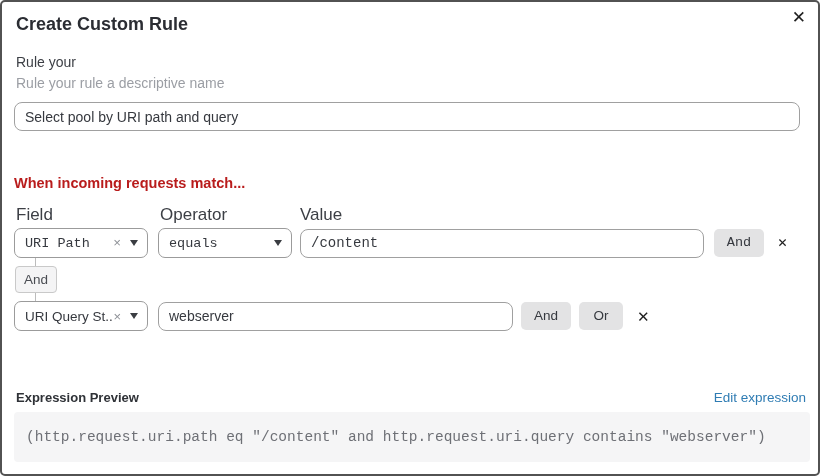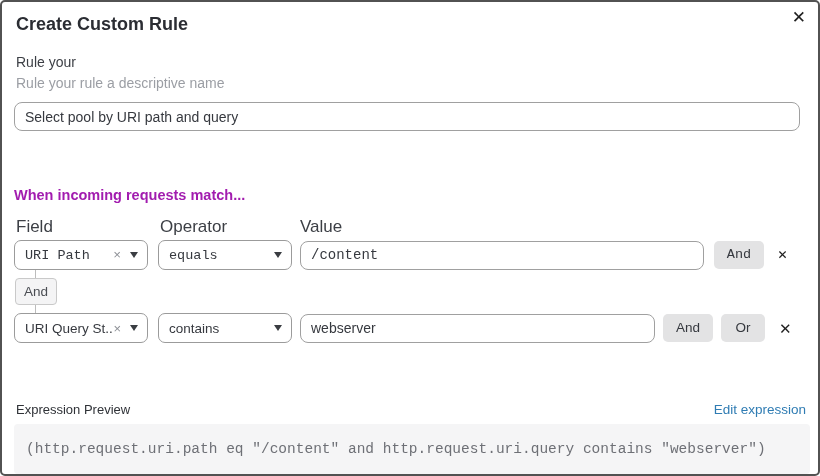--- a/index.html
+++ b/index.html
@@ -25,21 +25,21 @@
   .rule-name-hint  { margin:5px 14px 0;  font-size:14px; color:#9b9ea4; line-height:16px; }
 
   .text-input {
     display:block; height:29px; border:1px solid #a0a0a0; border-radius:8px;
     padding:12px 10px; font-size:14px; color:#36393f; font-family:inherit;
     background:#fff; outline:none;
   }
   .rule-name-input { margin:11px 12px 0; width:786px; }
 
   .match-heading {
-    margin:56px 12px 0; font-size:14.5px; font-weight:bold; color:#a21caf; line-height:17px;
+    margin:44px 12px 0; font-size:14.5px; font-weight:bold; color:#b91c1c; line-height:17px;
   }
 
   .col-labels { display:flex; margin:15px 14px 0; font-size:17px; color:#3c3f45; line-height:15px; }
   .col-field  { width:144px; }
   .col-op     { width:140px; }
 
   .match-row { display:flex; align-items:center; margin:0 12px; height:30px; }
   .row-1 { margin-top:6px;font-family:Liberation Mono, monospace; }
 
   .select {
@@ -79,21 +79,21 @@
   .conn-badge {
     width:42px; height:27px; margin-left:13px; background:#f4f4f5;
     border:1px solid #c9c9c9; border-radius:4px; color:#4a4d53;
     font-size:13.5px; line-height:25px; text-align:center;
   }
 
   .expr-header {
     display:flex; justify-content:space-between; align-items:flex-end;
     margin:59px 12px 0 14px; line-height:16px;
   }
-  .expr-label { font-size:13px; color:#2f3237; }
+  .expr-label { font-size:13px; color:#2f3237;font-weight:bold; }
   .expr-edit-link { font-size:13.5px; color:#2f7cb3; text-decoration:none; cursor:pointer; }
 
   .expr-code-block {
     margin:6px 12px 0; width:796px; height:50px; background:#f5f5f6; border-radius:4px;
     display:flex; align-items:center; padding:0 12px; overflow:hidden;
   }
   .expr-code {
     font-family:"Liberation Mono","DejaVu Sans Mono",monospace;
     font-size:14.5px; color:#6e7076; white-space:nowrap;
   }
@@ -139,24 +139,20 @@
     <div class="conn-badge">And</div>
     <div class="conn-line"></div>
   </div>
 
   <div class="match-row">
     <div class="select field-select">
       <span class="sel-label">URI Query St...</span>
       <span class="clear-x">×</span>
       <span class="caret"></span>
     </div>
-    <div class="select operator-select">
-      <span class="sel-label">contains</span>
-      <span class="caret"></span>
-    </div>
     <input class="text-input value-input value-2" type="text" value="webserver" style="">
     <button class="conj-btn and-btn-2">And</button>
     <button class="conj-btn or-btn">Or</button>
     <button class="remove-x">✕</button>
   </div>
 
   <div class="expr-header">
     <span class="expr-label">Expression Preview</span>
     <a class="expr-edit-link">Edit expression</a>
   </div>

